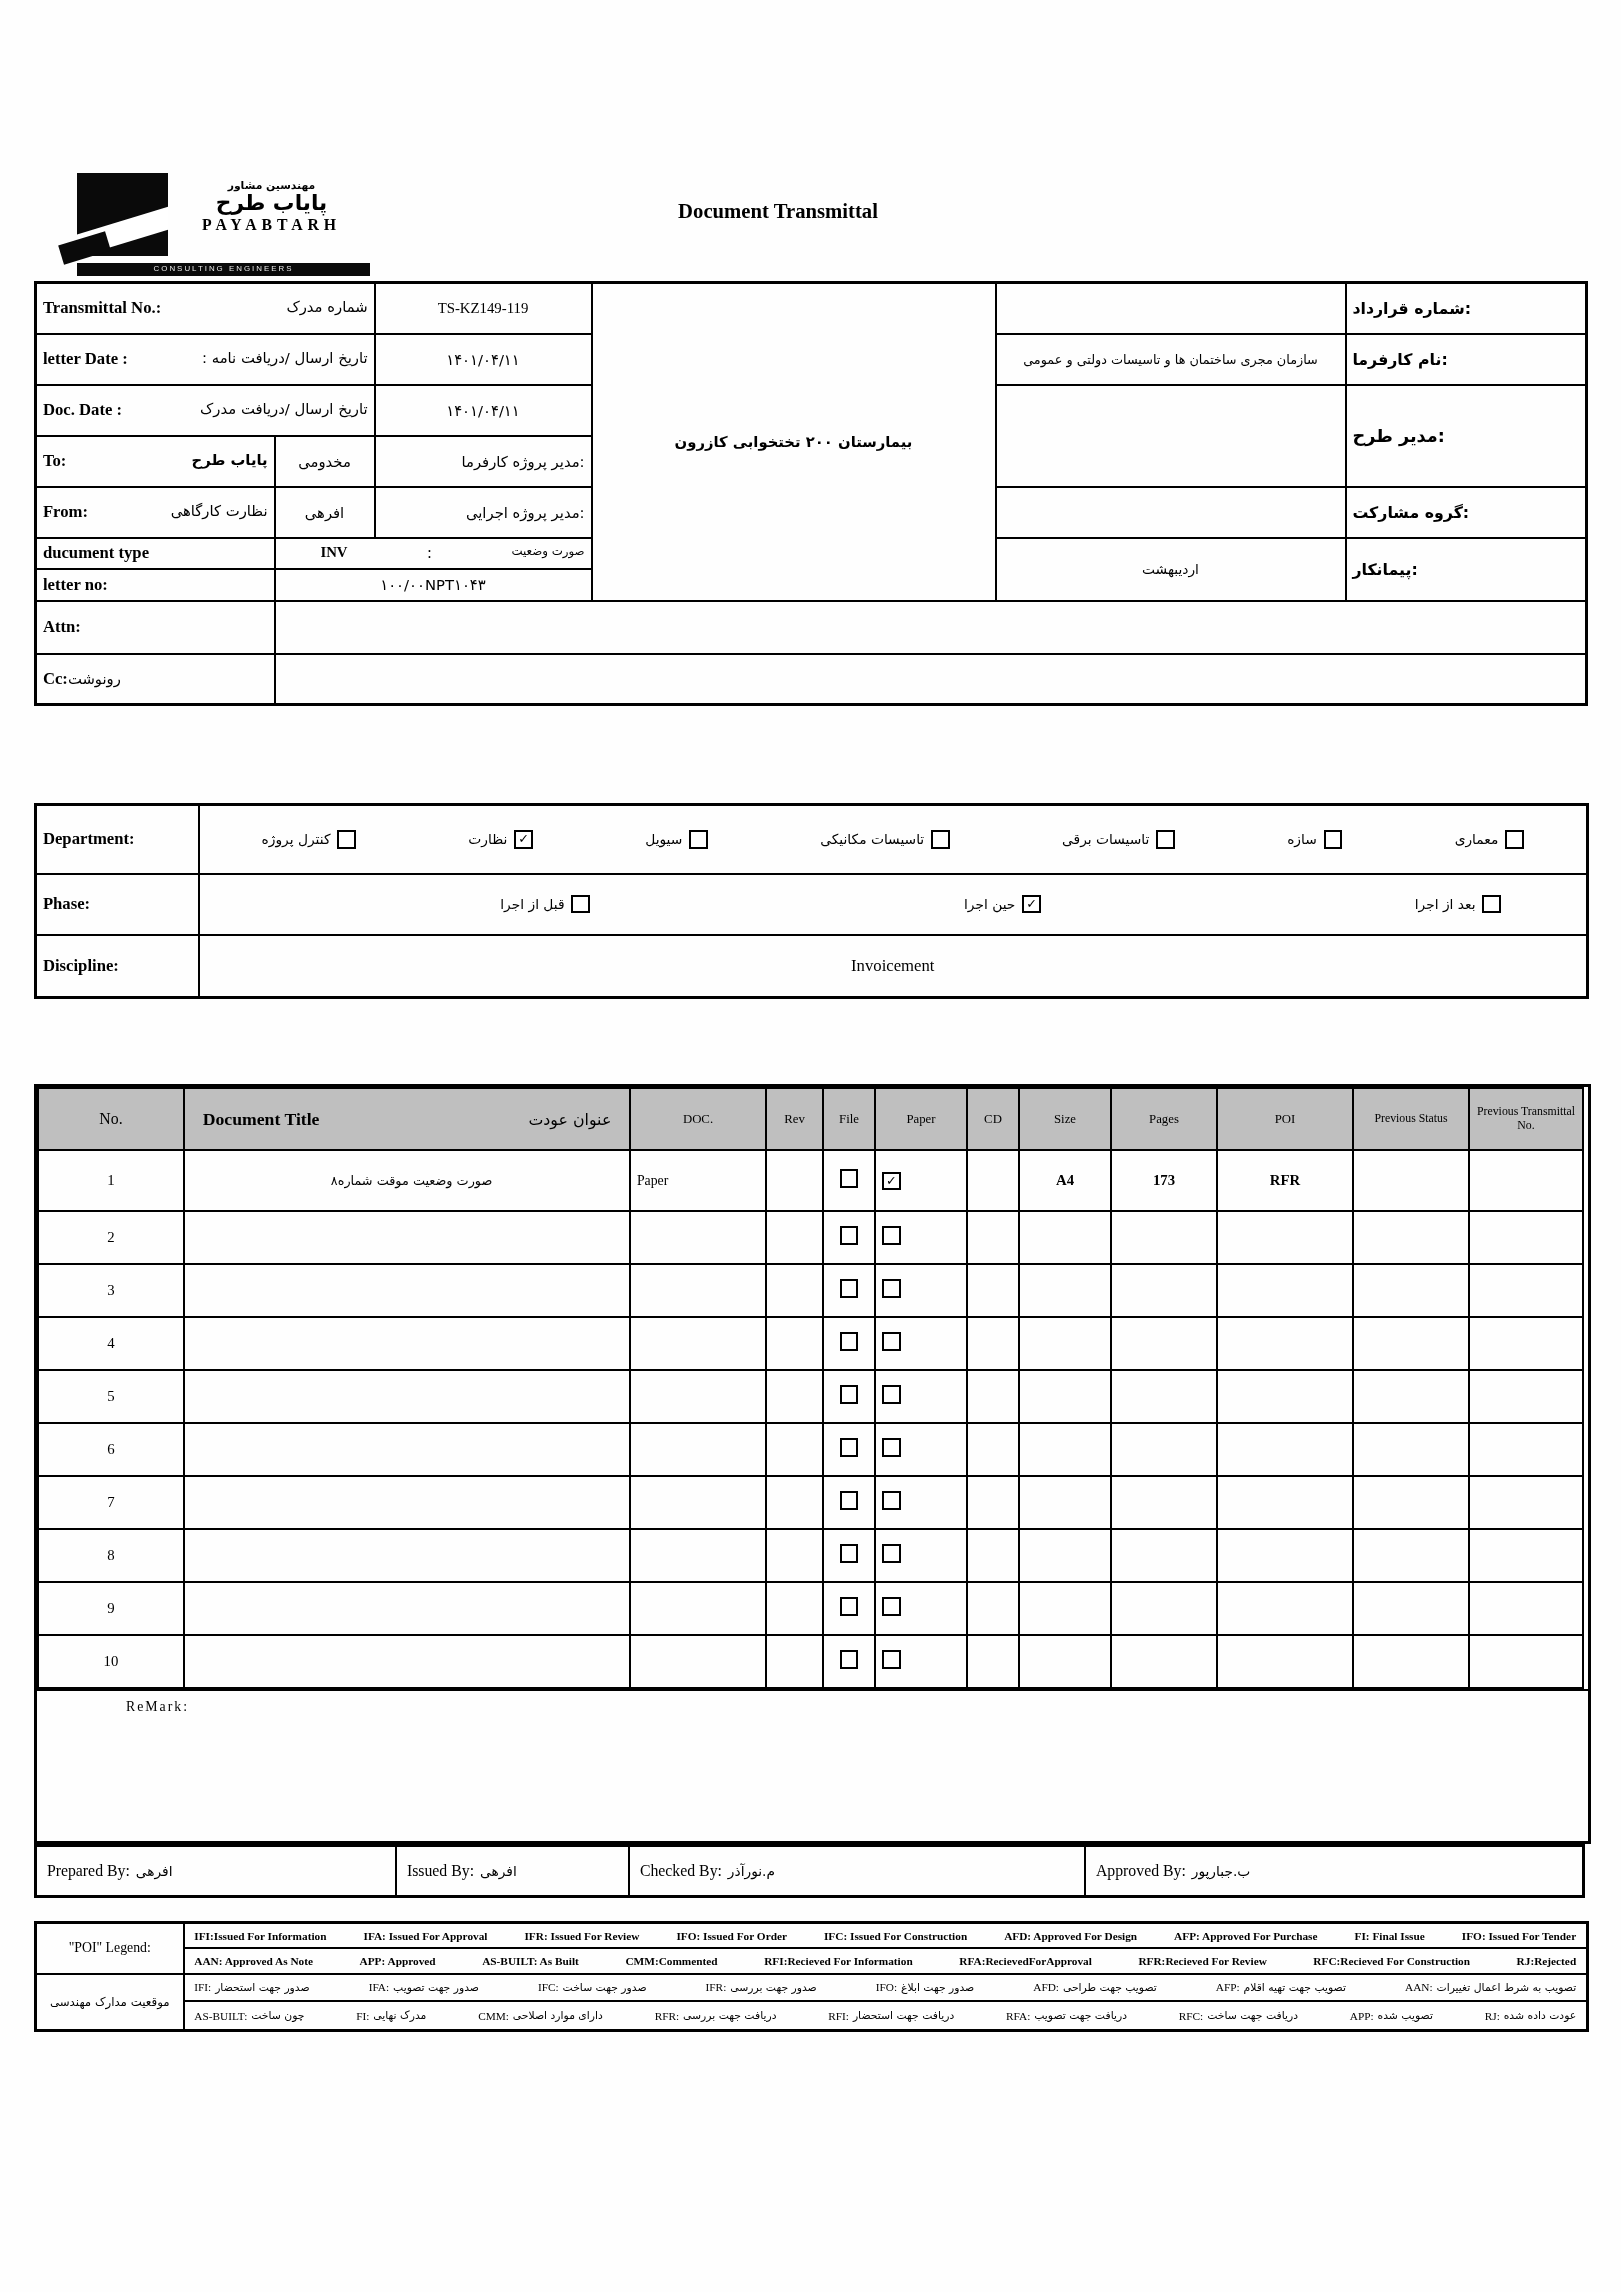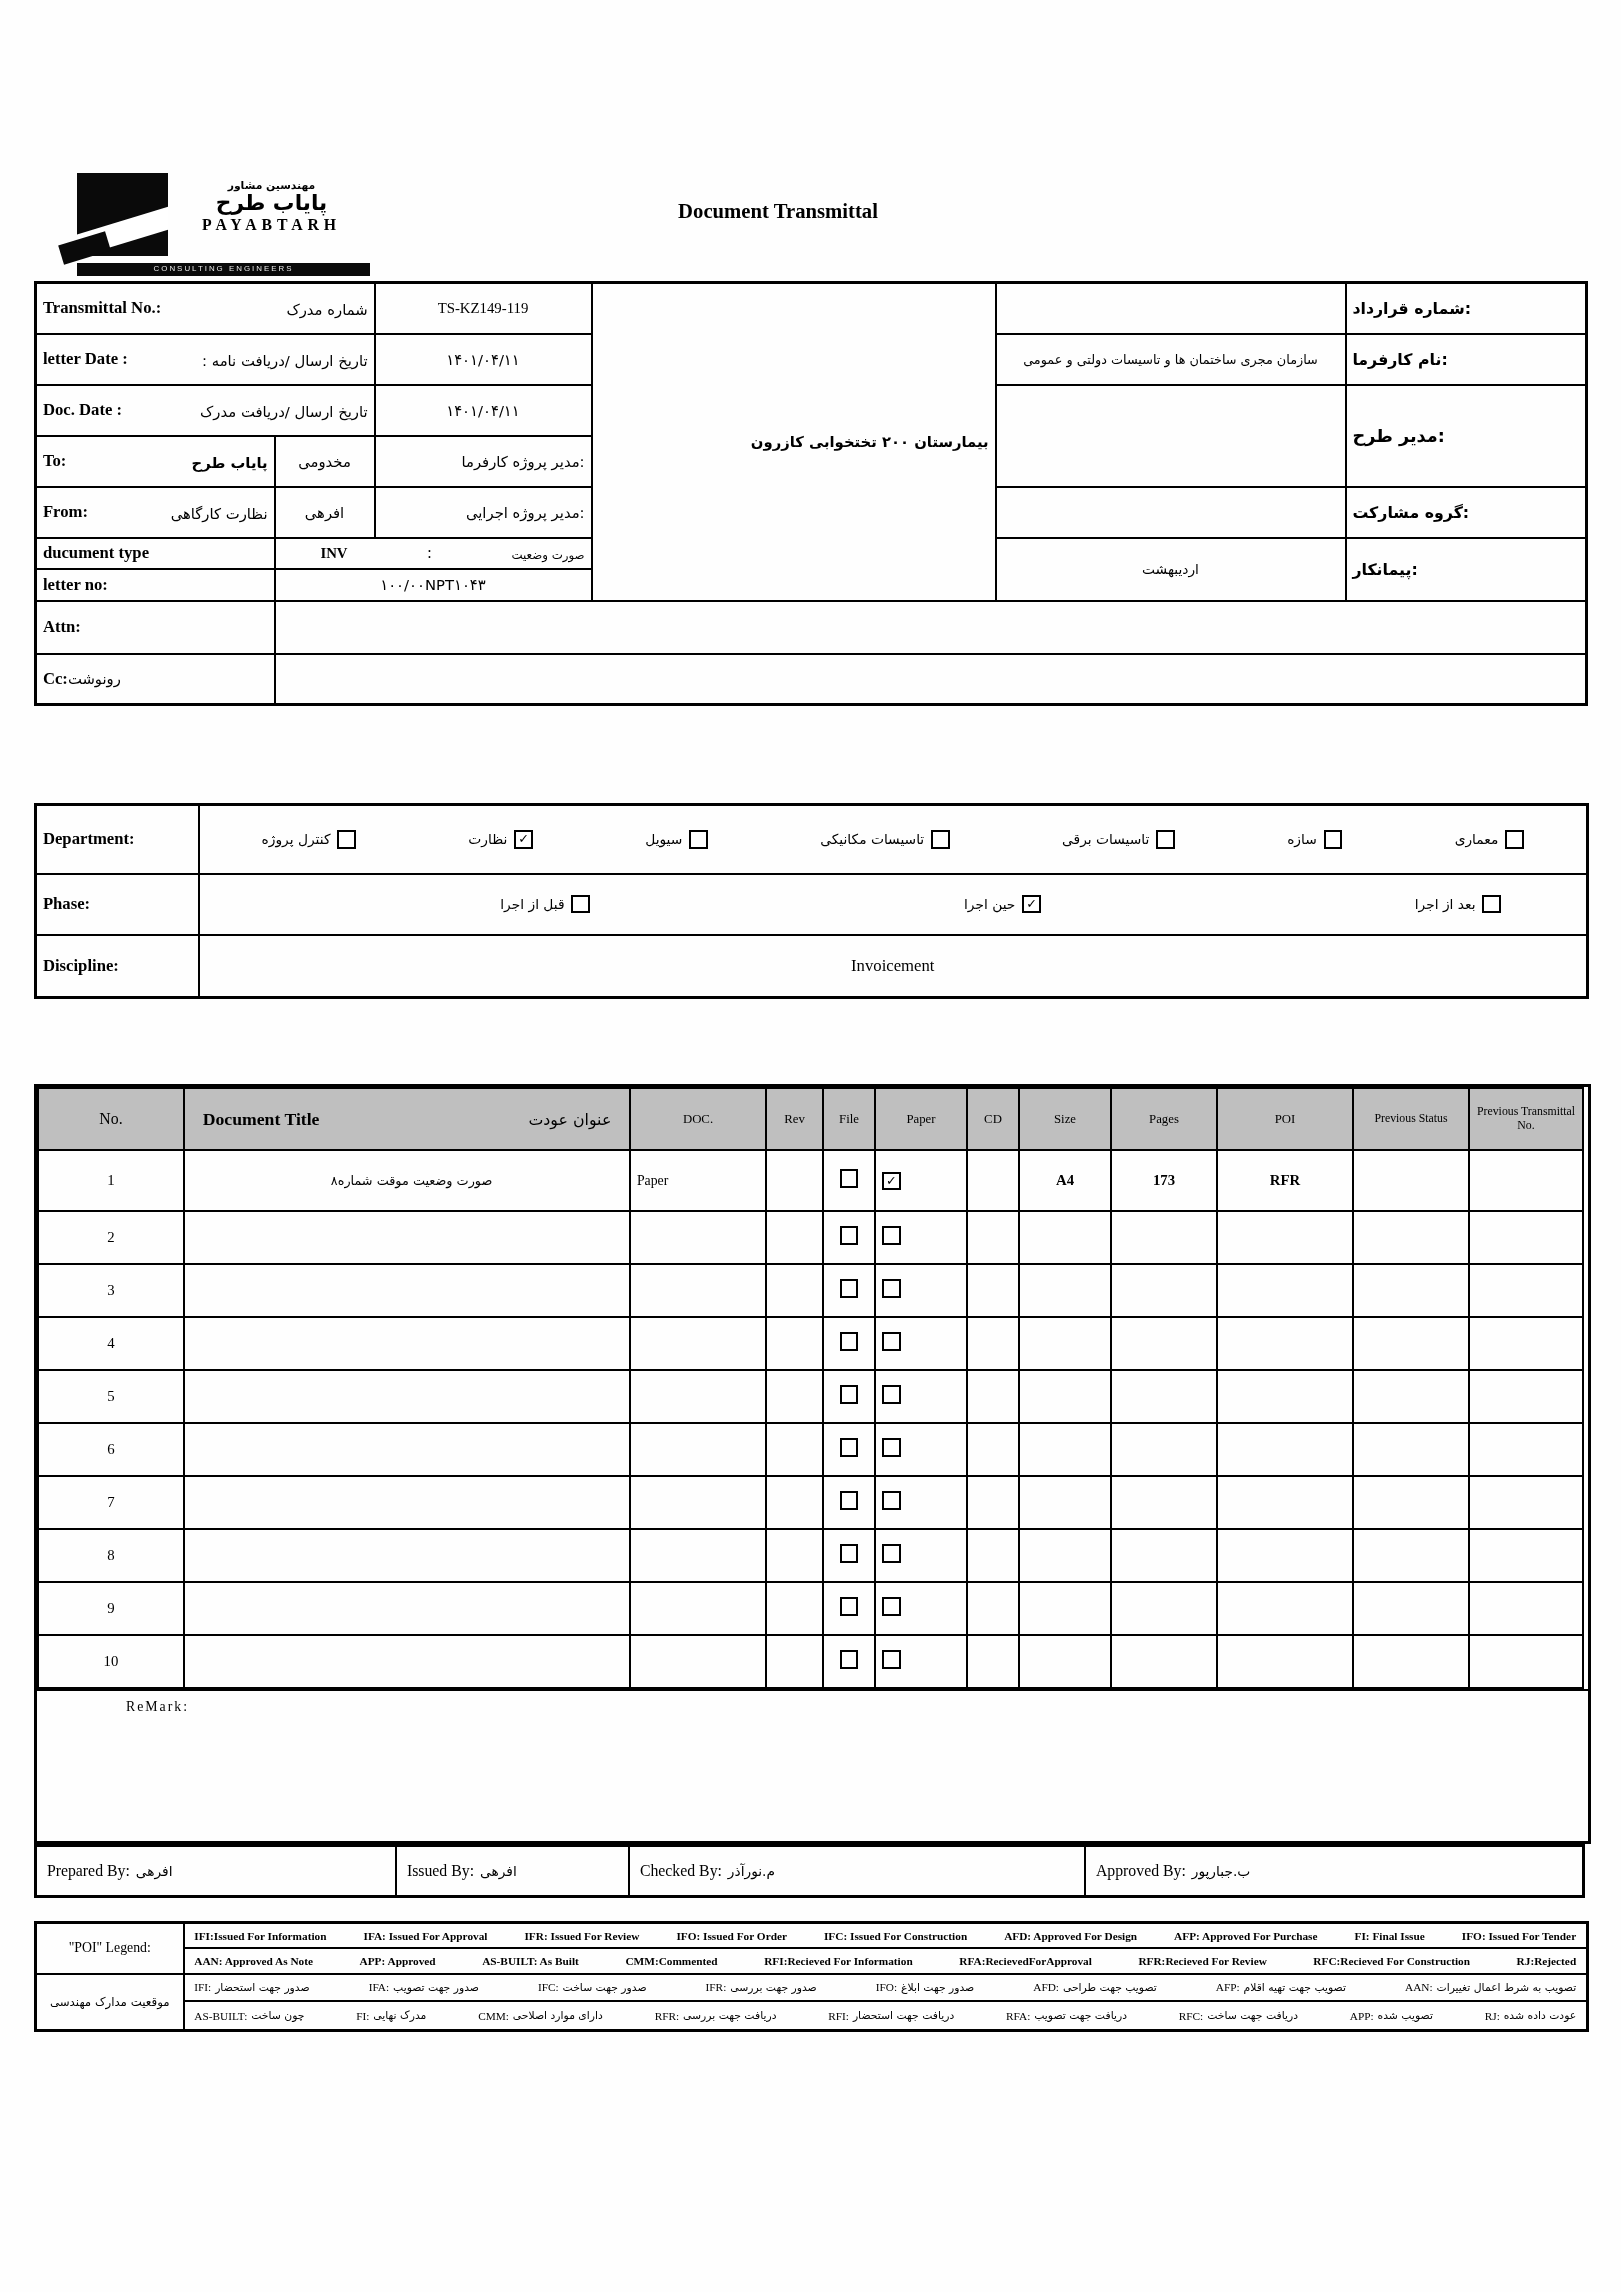--- a/index.html
+++ b/index.html
@@ -25,24 +25,24 @@
 
   
   table{border-collapse:collapse;table-layout:fixed;}
   td{border:2px solid #000;padding:0 5.9px;vertical-align:middle;overflow:hidden;}
   .t-outer{border:3px solid #000;}
 
   
   .info-table{left:34px;top:281px;}
   .lab-en{font-weight:bold;font-size:16.7px;}
   .lab-fa{font-size:14.8px;}
-  .cell-split{display:flex;justify-content:space-between;align-items:flex-end;}
+  .cell-split{display:flex;justify-content:space-between;align-items:flex-start;}
   .val{font-size:14.8px;text-align:center;}
   .role-fa{font-size:14.8px;text-align:right;}
-  .proj{font-size:14.8px;font-weight:bold;}
+  .proj{text-align:center;font-size:14.8px;font-weight:bold;}
   .rlabel{font-size:15.8px;font-weight:bold;text-align:left;}
   .rvalue{font-size:12.8px;text-align:center;border-radius:9px;}
 
   
   .class-table{left:34px;top:803px;}
   .opt-row{display:flex;direction:rtl;justify-content:space-around;align-items:center;width:100%;}
   .opt{display:flex;align-items:center;gap:6.9px;}
   .opt-label{font-size:13.8px;}
   .cb{display:inline-flex;align-items:center;justify-content:center;width:14.8px;height:14.8px;
       border:2px solid #000;font-size:12.8px;line-height:12.8px;background:#fff;flex:none;}

